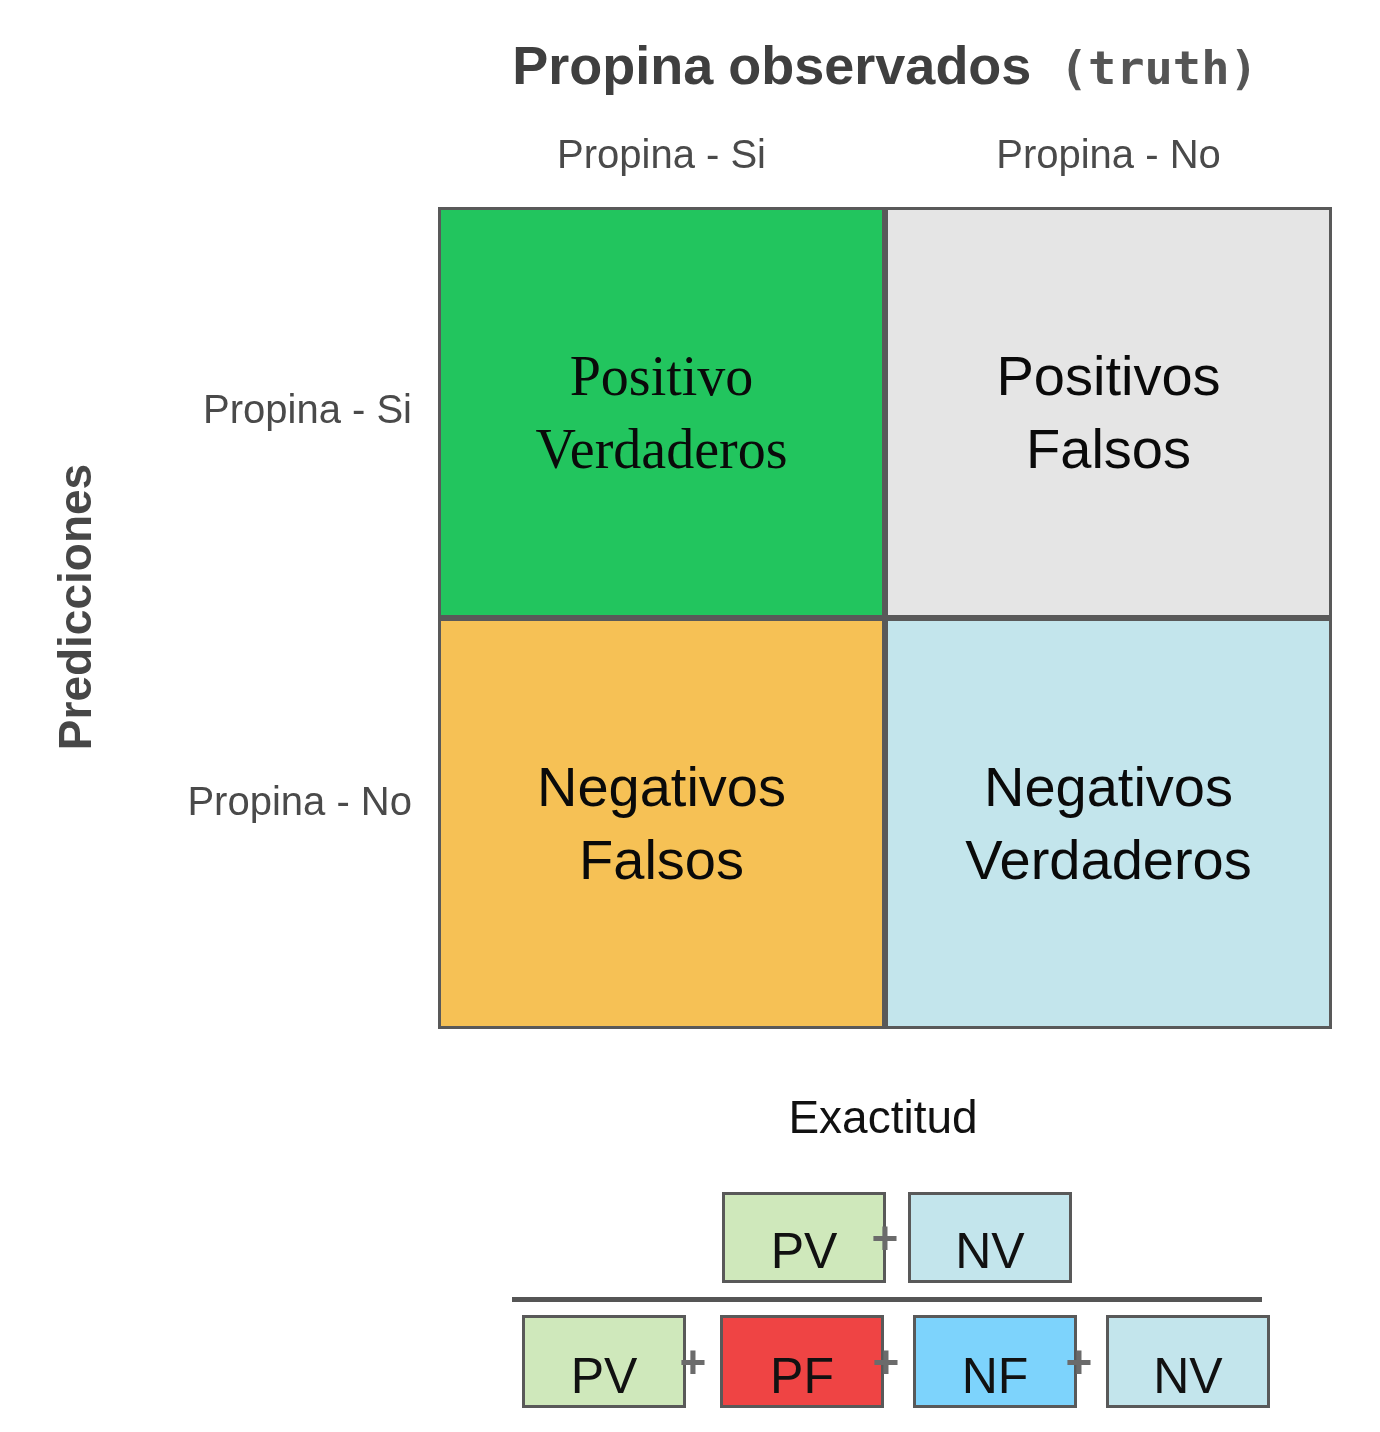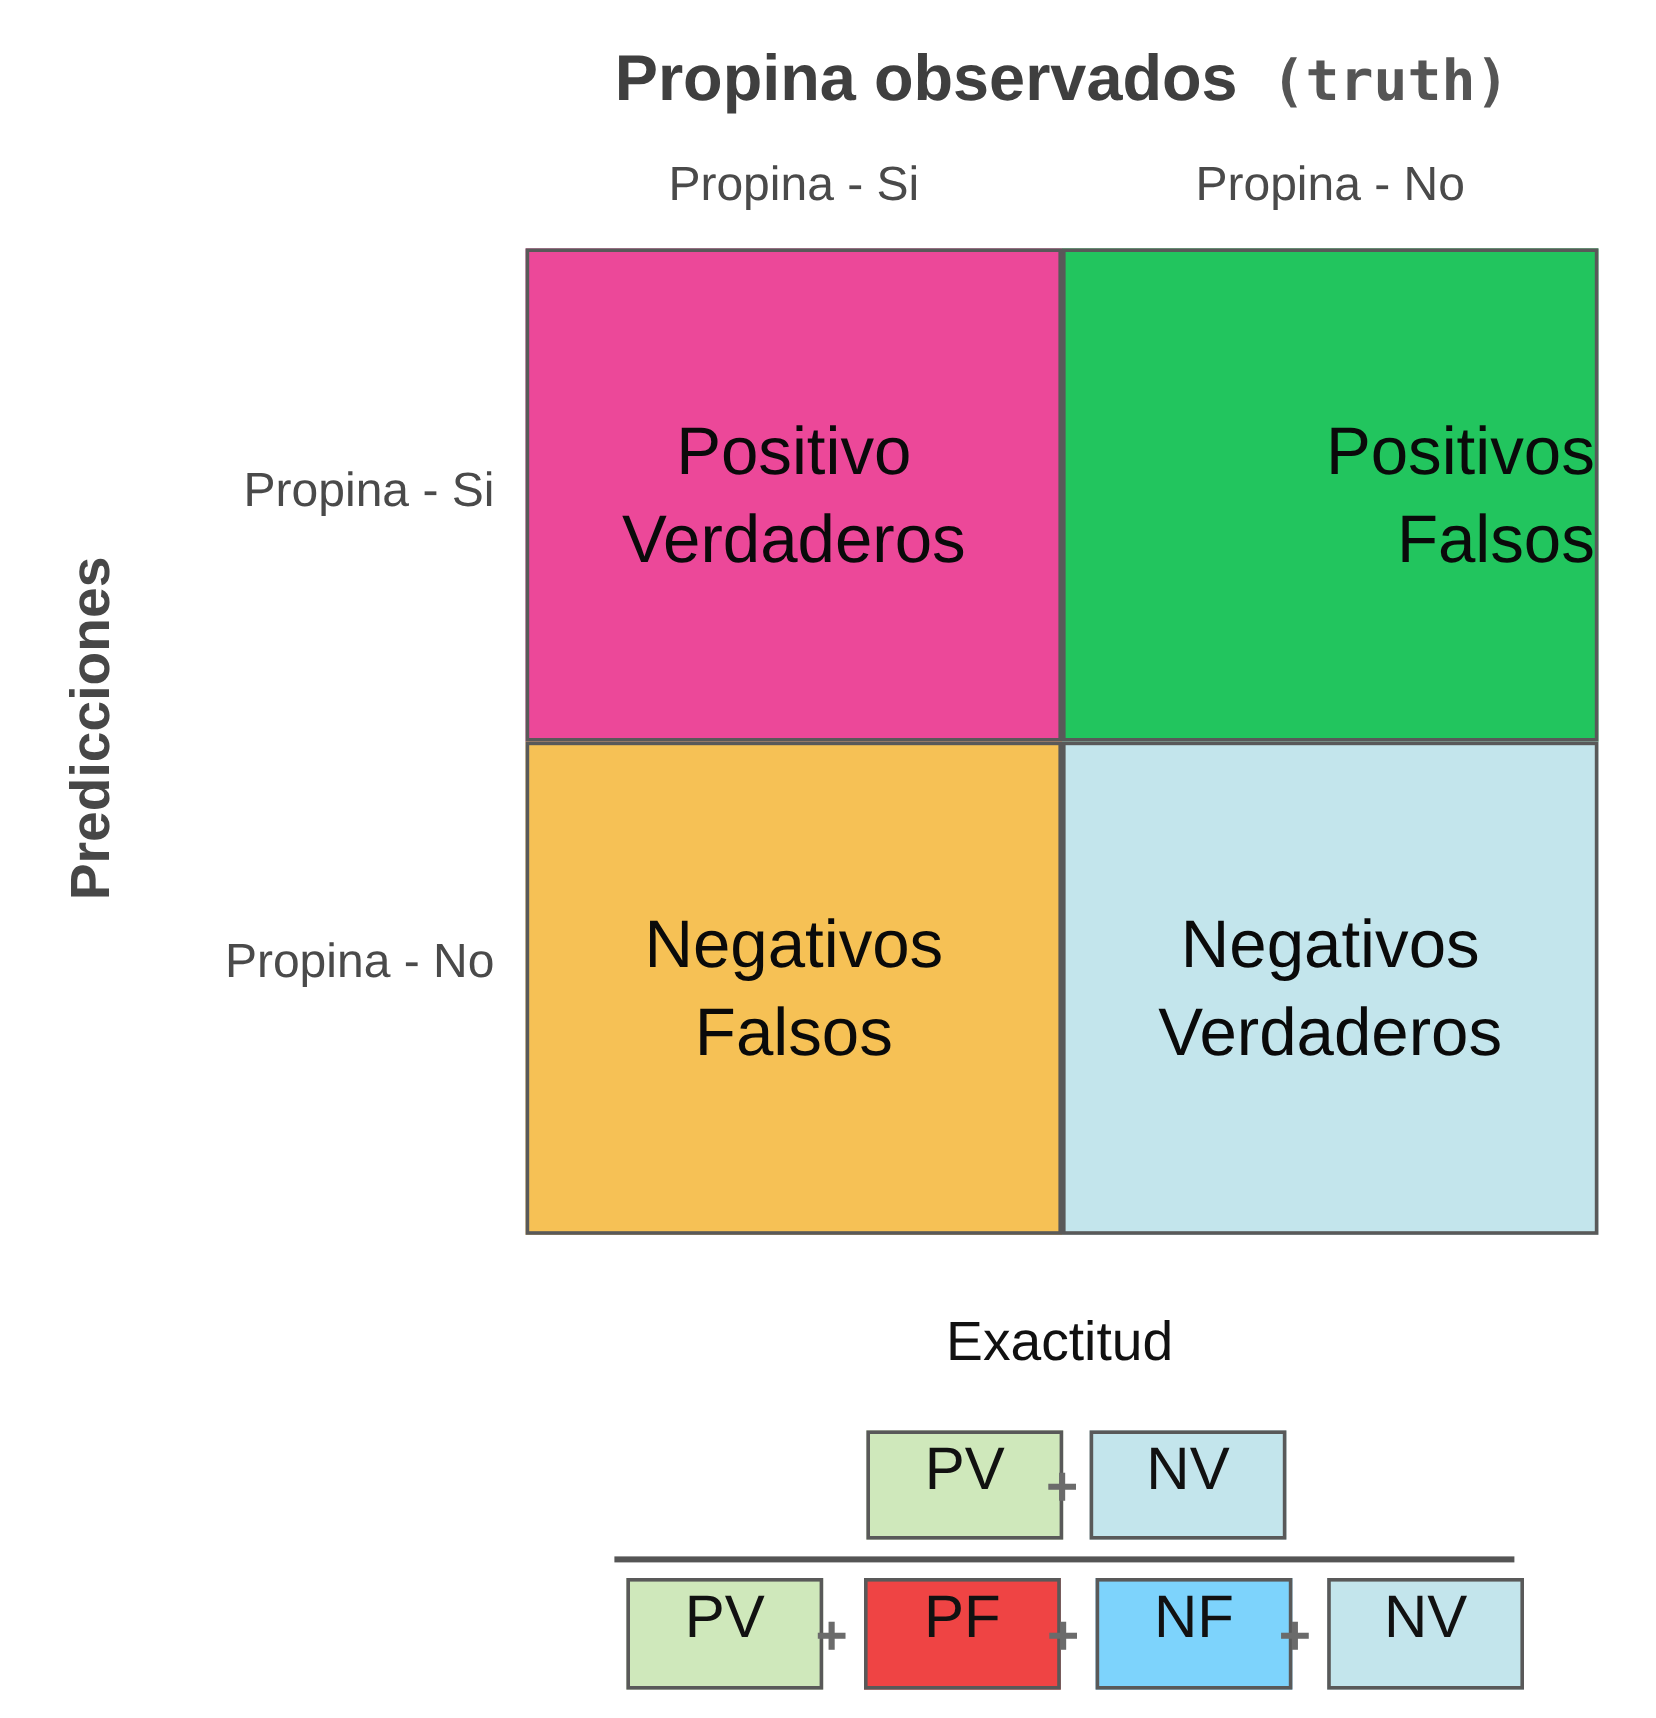--- a/index.html
+++ b/index.html
@@ -49,21 +49,21 @@
     text-align:center; font-size:56px; color:#0a0a0a; line-height:1.3;
   }
 
   
   .formula-title {
     left:588px; top:1090px; width:590px; text-align:center;
     font-size:46px; color:#111111; white-space:nowrap;
   }
   .fbox {
     width:164px; border:3px solid #595959; box-sizing:border-box;
-    display:flex; align-items:flex-start; justify-content:center;
+    display:flex; align-items:flex-end; justify-content:center;
     font-size:50px; color:#111111;
   }
   .num { top:1192px; height:91px; }
   .den { top:1315px; height:93px; }
   .fplus {
     display:flex; align-items:center; justify-content:center;
     font-size:46px; font-weight:700; color:#6b6b6b;
   }
   .fplus.num { width:46px; }
   .fplus.den { width:54px; }
@@ -87,25 +87,25 @@
 
   <div class="abs y-axis">Predicciones</div>
   <div class="abs row-label r1">
     <span>Propina - </span><span class="bold">Si</span>
   </div>
   <div class="abs row-label r2">
     <span>Propina - </span><span class="bold">No</span>
   </div>
 
   <div class="abs matrix">
-    <div class="cell" style="background-color: #ec4899;">
+    <div class="cell" style="background-color: #22c55e; font-family: Liberation Serif, serif;">
       <span>Positivo</span>
       <span>Verdaderos</span>
     </div>
-    <div class="cell" style="background-color: #22c55e; align-items: flex-end;">
+    <div class="cell" style="background-color: #e5e5e5;">
       <span>Positivos</span>
       <span>Falsos</span>
     </div>
     <div class="cell" style="background-color: rgb(246, 193, 85);">
       <span>Negativos</span>
       <span>Falsos</span>
     </div>
     <div class="cell" style="background-color: rgb(195, 229, 236);">
       <span>Negativos</span>
       <span>Verdaderos</span>

